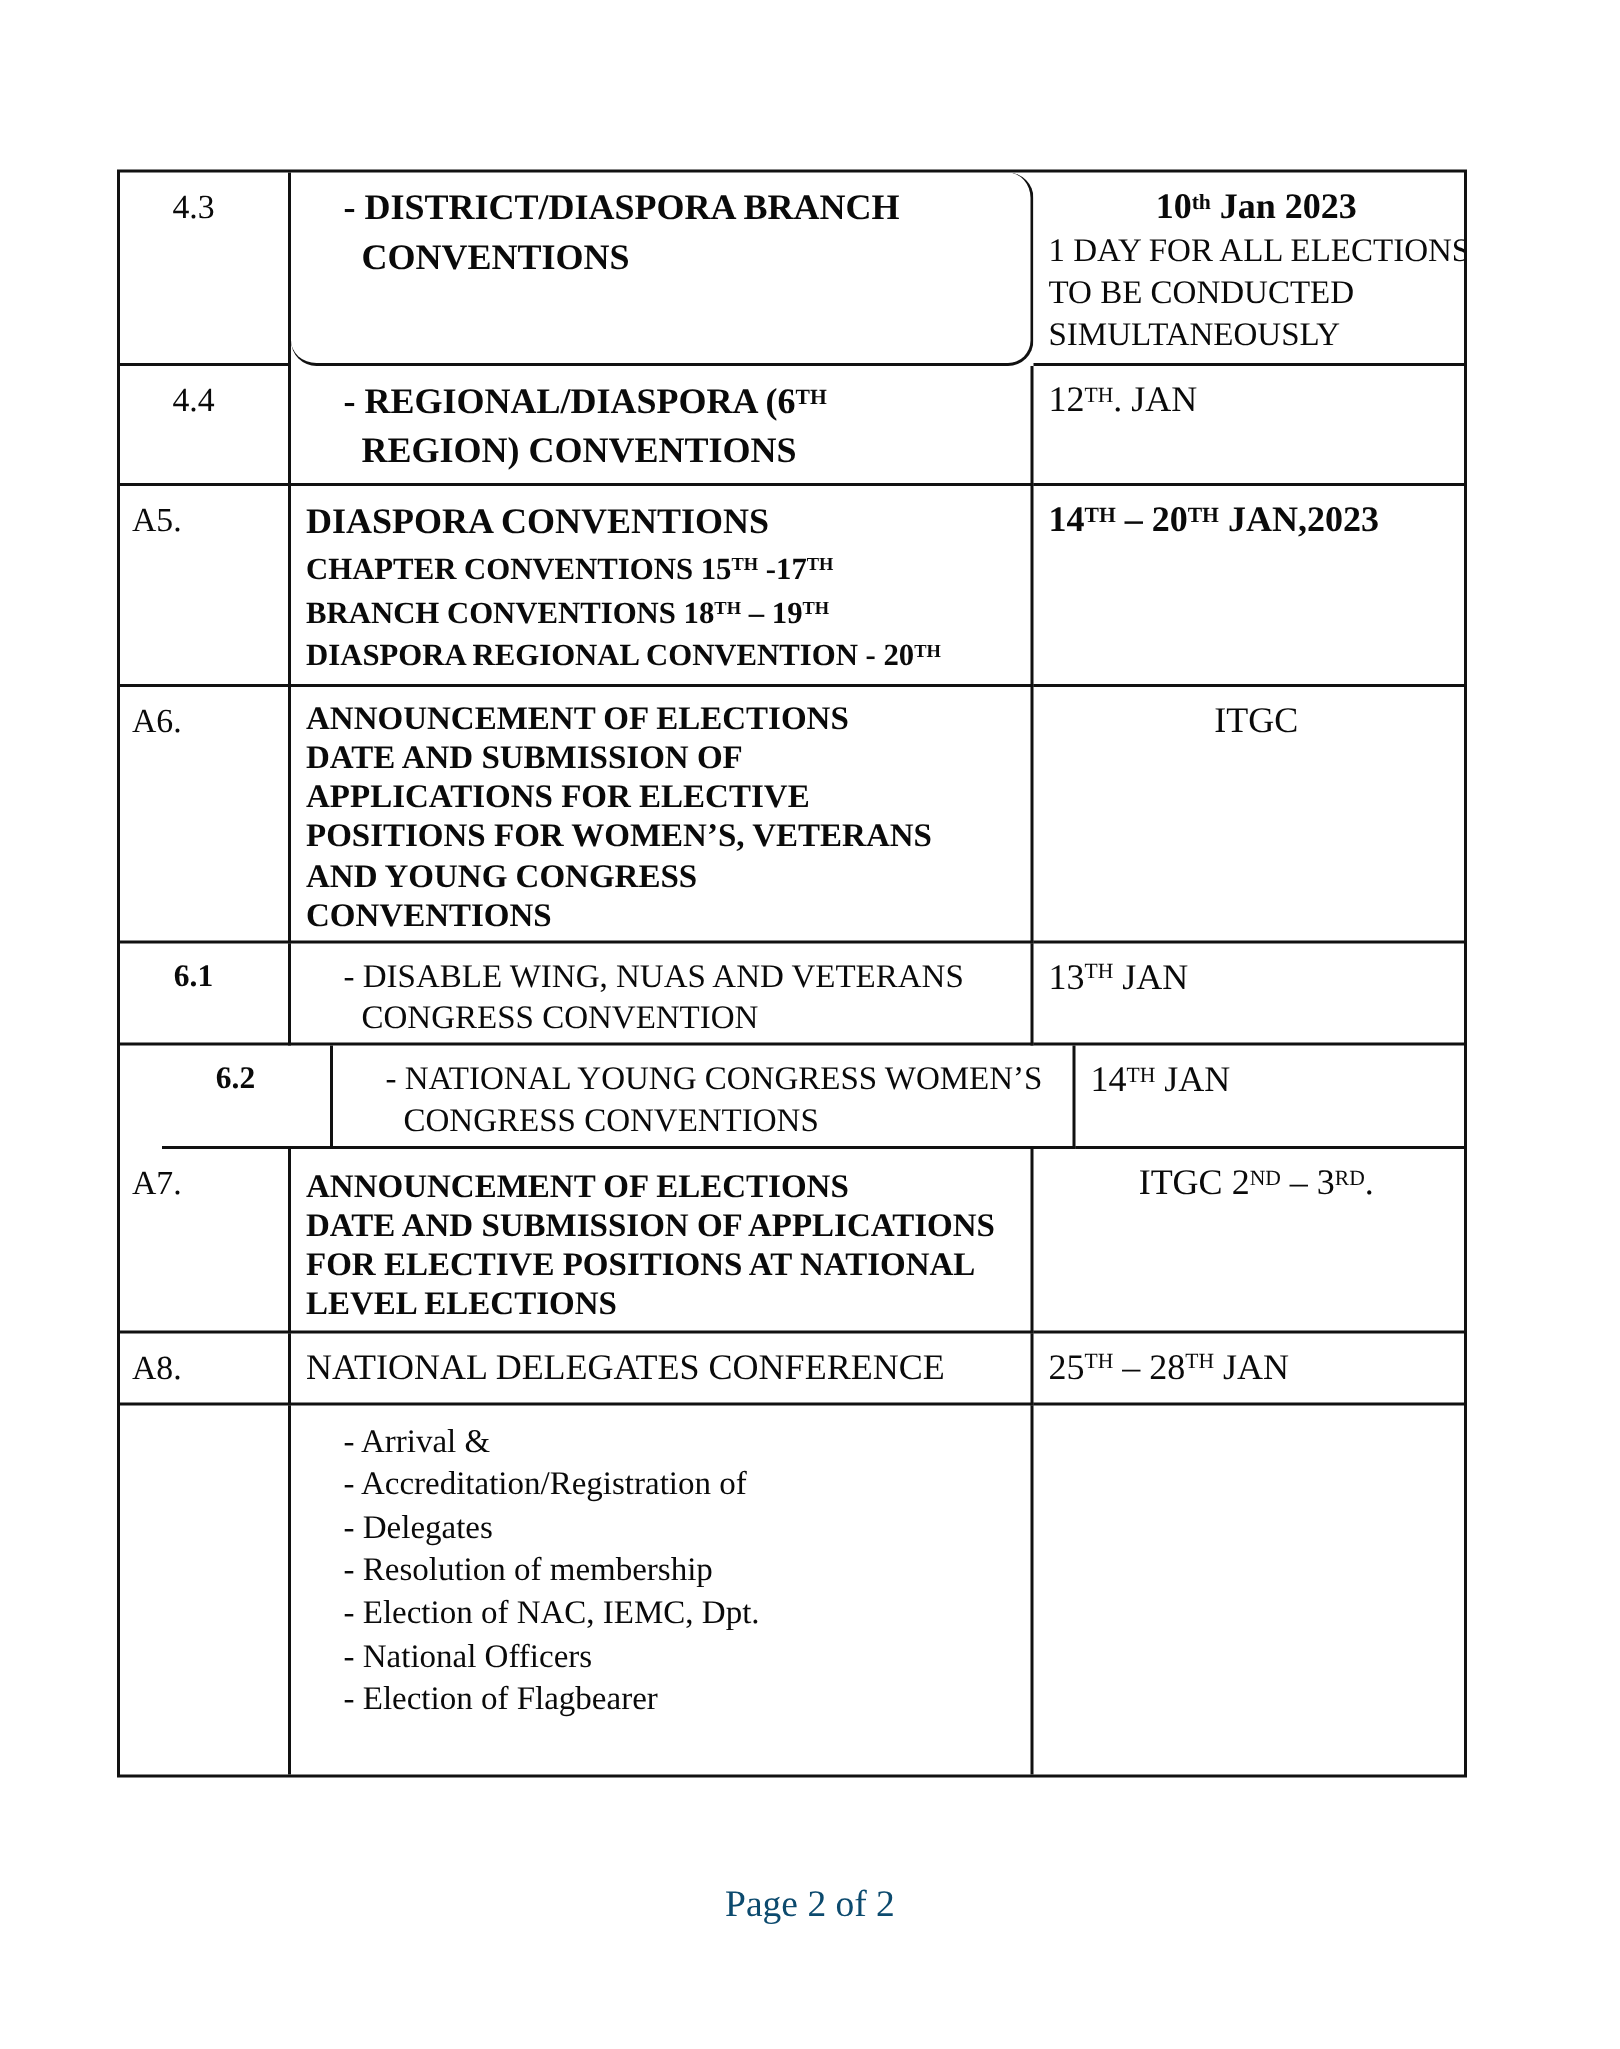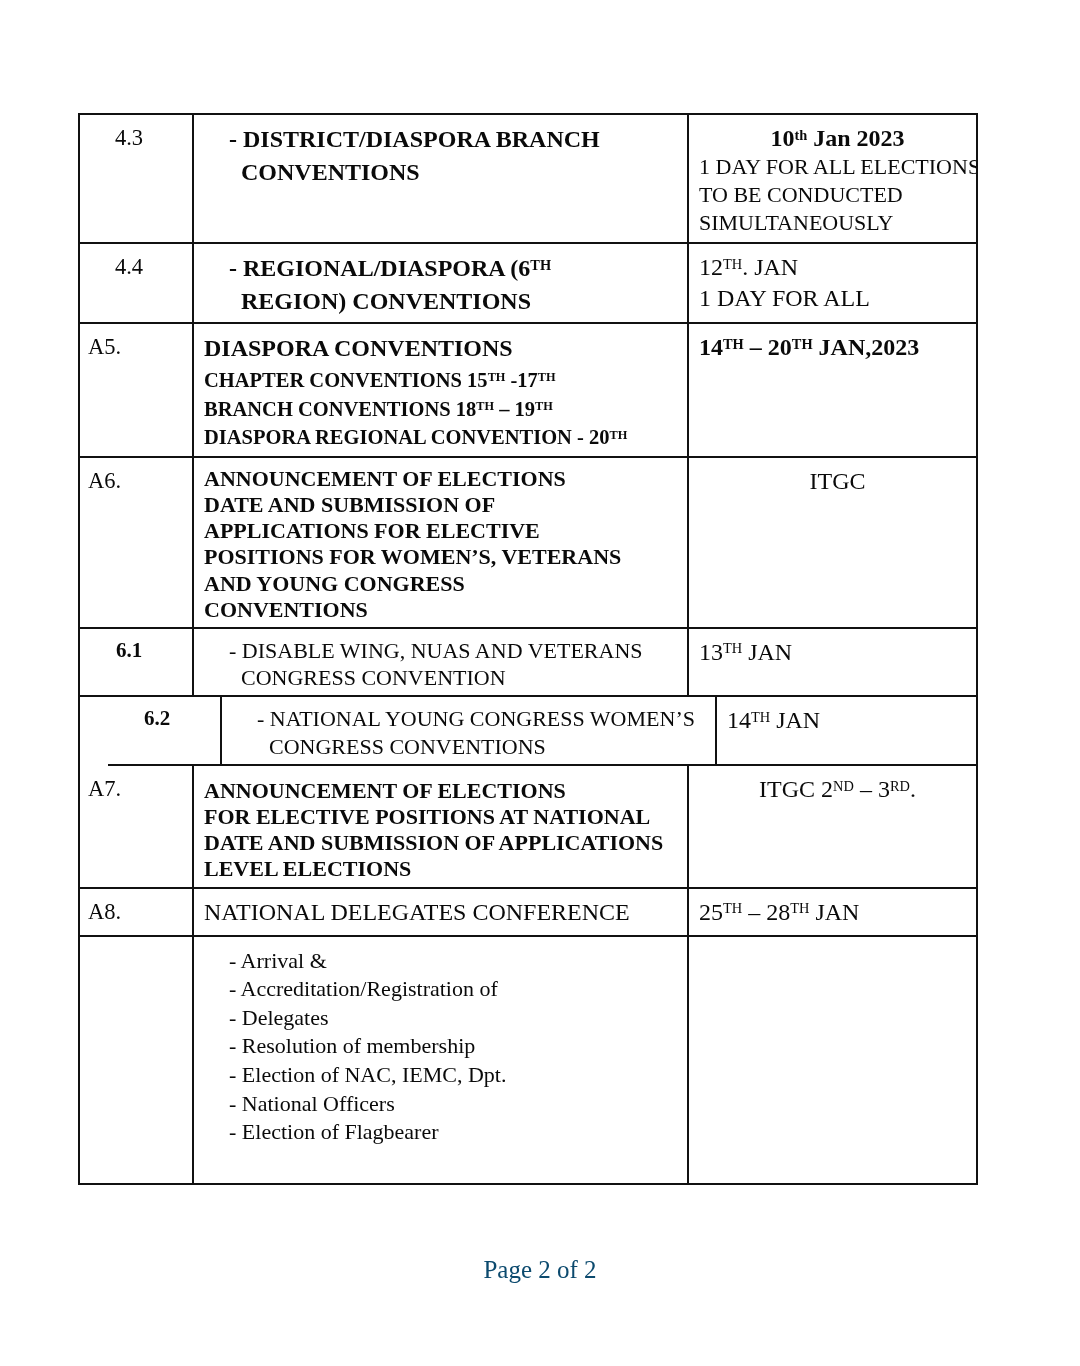--- a/index.html
+++ b/index.html
@@ -42,21 +42,21 @@
   .td-num.center{text-align:center;padding-left:0;padding-right:14px;}
   .td-date .line{font-size:24px;}
   .td-date .sz-md{font-size:22px;}
   sup{
     font-size:60%;
     vertical-align:baseline;
     position:relative;
     top:-0.45em;
   }
   
-  .r0 .td-desc{line-height:1.38;}
+  .r0 .td-desc{line-height:1.38;border-radius:17px;}
   .r0 .td-date{line-height:1.26;}
   .r1 .td-desc{line-height:1.38;}
   .r2 .td-desc{line-height:1.4;}
   .r3 .td-desc{line-height:1.19;}
   .r4 .td-desc,.r5 .td-desc{line-height:1.24;}
   .r6 .td-desc{line-height:1.19;padding-top:12px;}
   .r6 .td-num,.r6 .td-date{padding-top:8px;}
   .r8 .td-desc{line-height:1.3;padding-top:10px;}
   .footer{
     position:absolute;left:0;top:1256px;width:1080px;
@@ -87,21 +87,20 @@
       <div class="tr r1" style="min-height: 69px;">
         <div class="td td-num center">
           <div class="line">4.4</div>
         </div>
         <div class="td td-desc">
           <div class="line b sz-lg dash">- REGIONAL/DIASPORA (6<sup>TH</sup></div>
           <div class="line b sz-lg cont">REGION) CONVENTIONS</div>
         </div>
         <div class="td td-date">
           <div class="line">12<sup>TH</sup>. JAN</div>
-          <div class="line">1 DAY FOR ALL</div>
         </div>
       </div>
       <div class="tr r2" style="min-height: 132px;">
         <div class="td td-num">
           <div class="line">A5.</div>
         </div>
         <div class="td td-desc">
           <div class="line b sz-lg">DIASPORA CONVENTIONS</div>
           <div class="line b sz-sm">CHAPTER CONVENTIONS 15<sup>TH</sup> -17<sup>TH</sup></div>
           <div class="line b sz-sm">BRANCH CONVENTIONS 18<sup>TH</sup> – 19<sup>TH</sup></div>
@@ -150,22 +149,22 @@
         <div class="td td-date">
           <div class="line">14<sup>TH</sup> JAN</div>
         </div>
       </div>
       <div class="tr r6" style="min-height: 117px;">
         <div class="td td-num">
           <div class="line">A7.</div>
         </div>
         <div class="td td-desc">
           <div class="line b">ANNOUNCEMENT OF ELECTIONS</div>
+          <div class="line b">DATE AND SUBMISSION OF APPLICATIONS</div>
           <div class="line b">FOR ELECTIVE POSITIONS AT NATIONAL</div>
-          <div class="line b">DATE AND SUBMISSION OF APPLICATIONS</div>
           <div class="line b">LEVEL ELECTIONS</div>
         </div>
         <div class="td td-date">
           <div class="line pad">ITGC 2<sup>ND</sup> – 3<sup>RD</sup>.</div>
         </div>
       </div>
       <div class="tr r7" style="min-height: 48px;">
         <div class="td td-num">
           <div class="line">A8.</div>
         </div>

